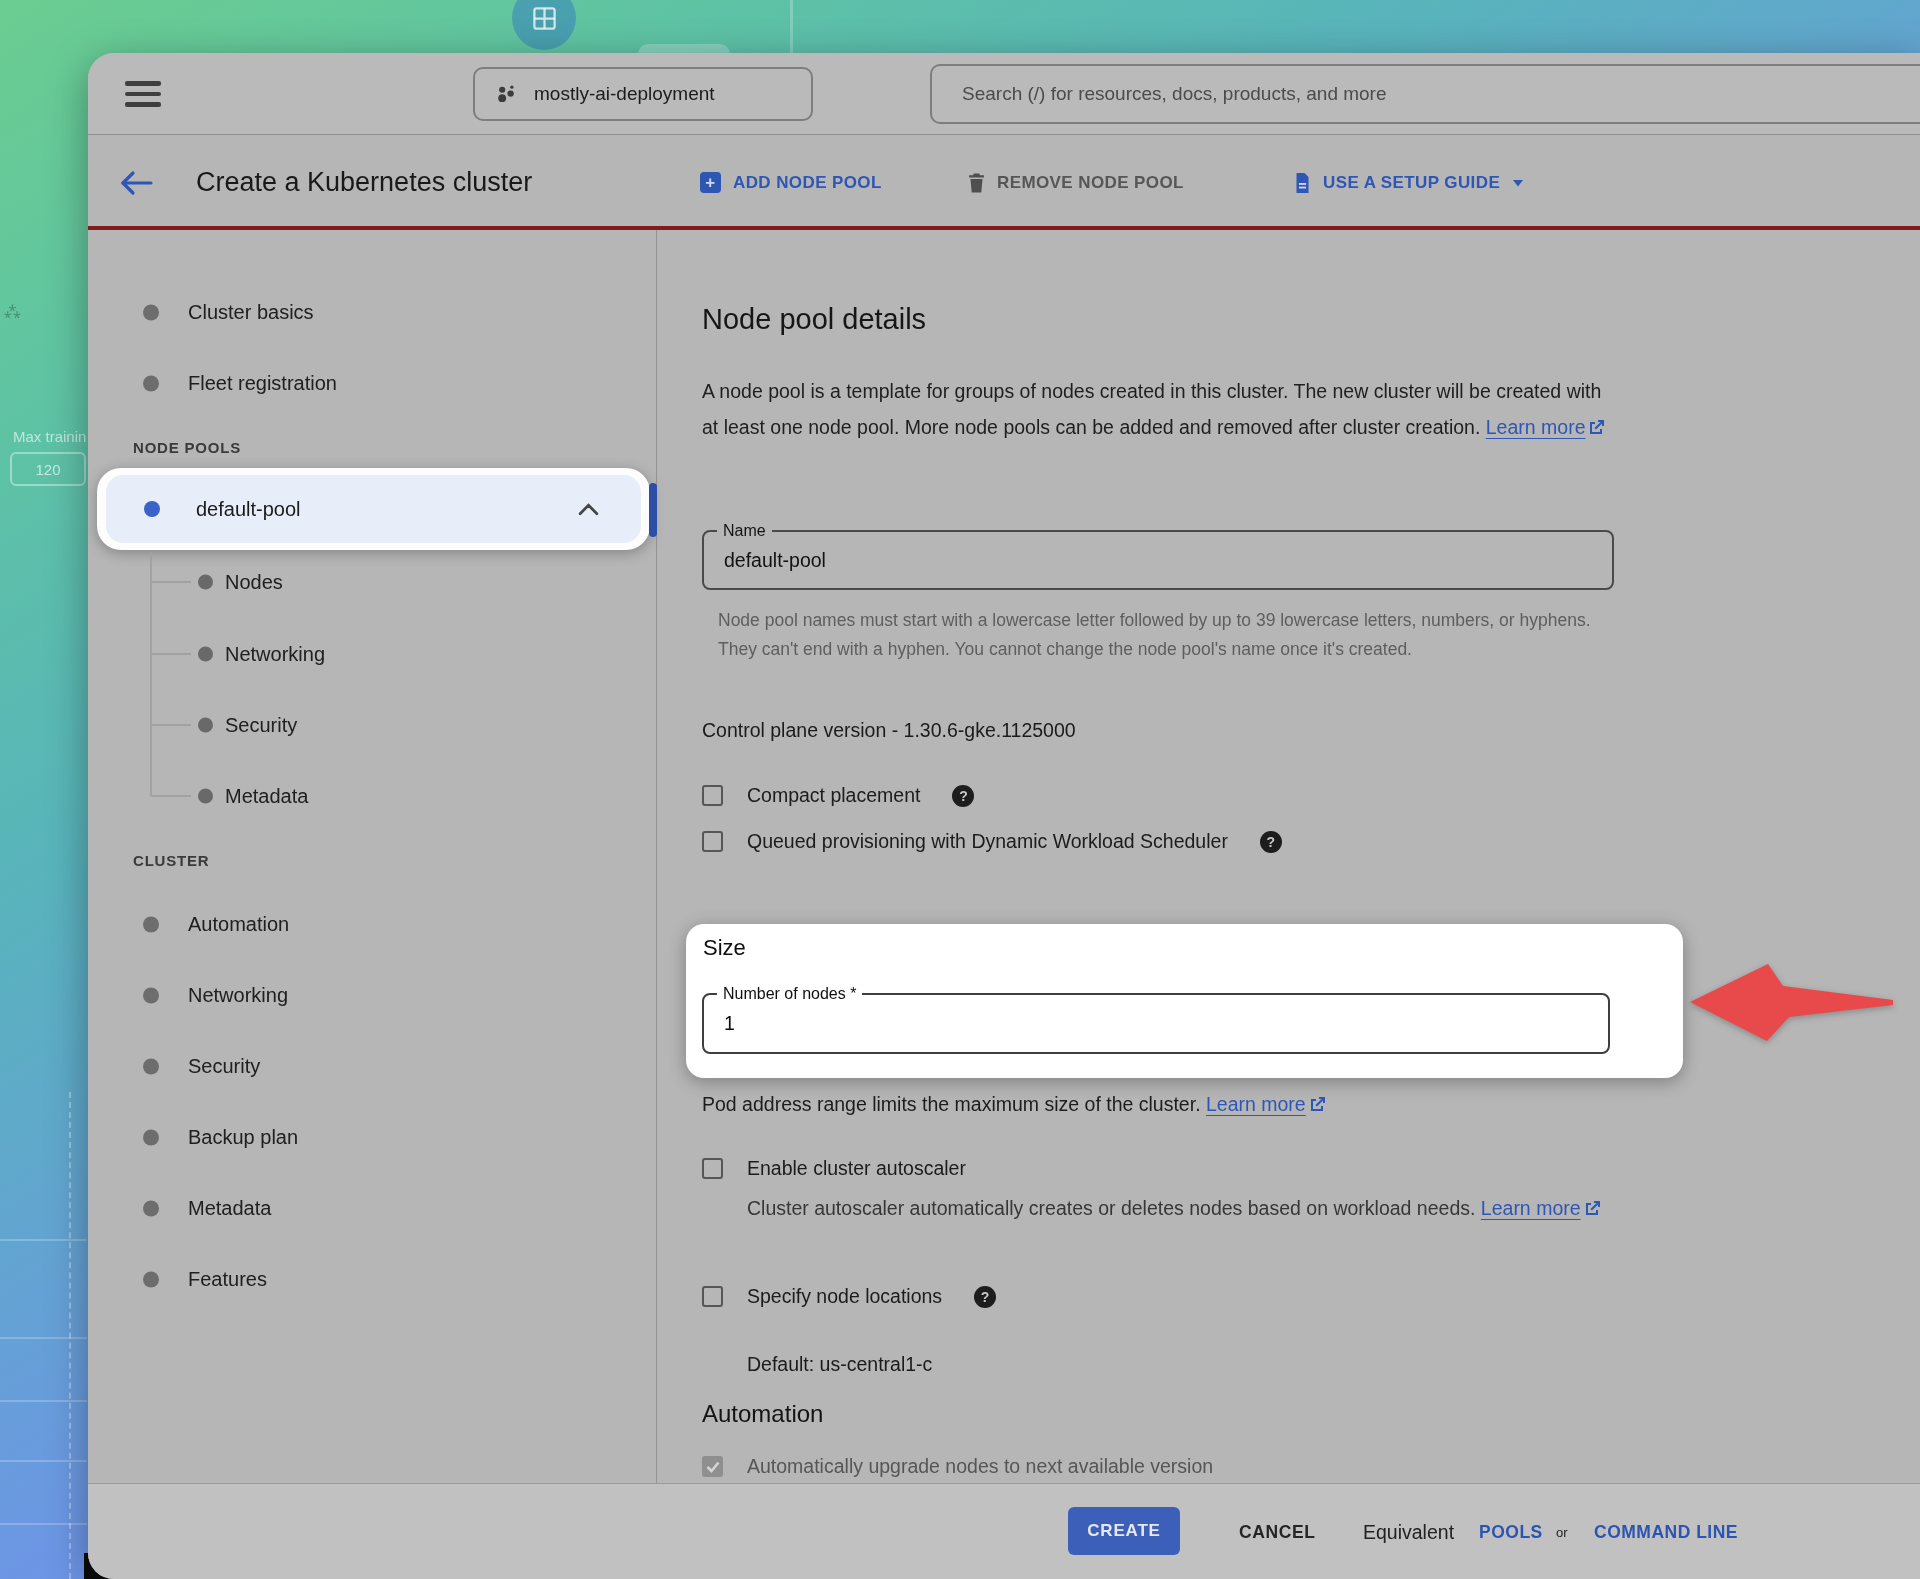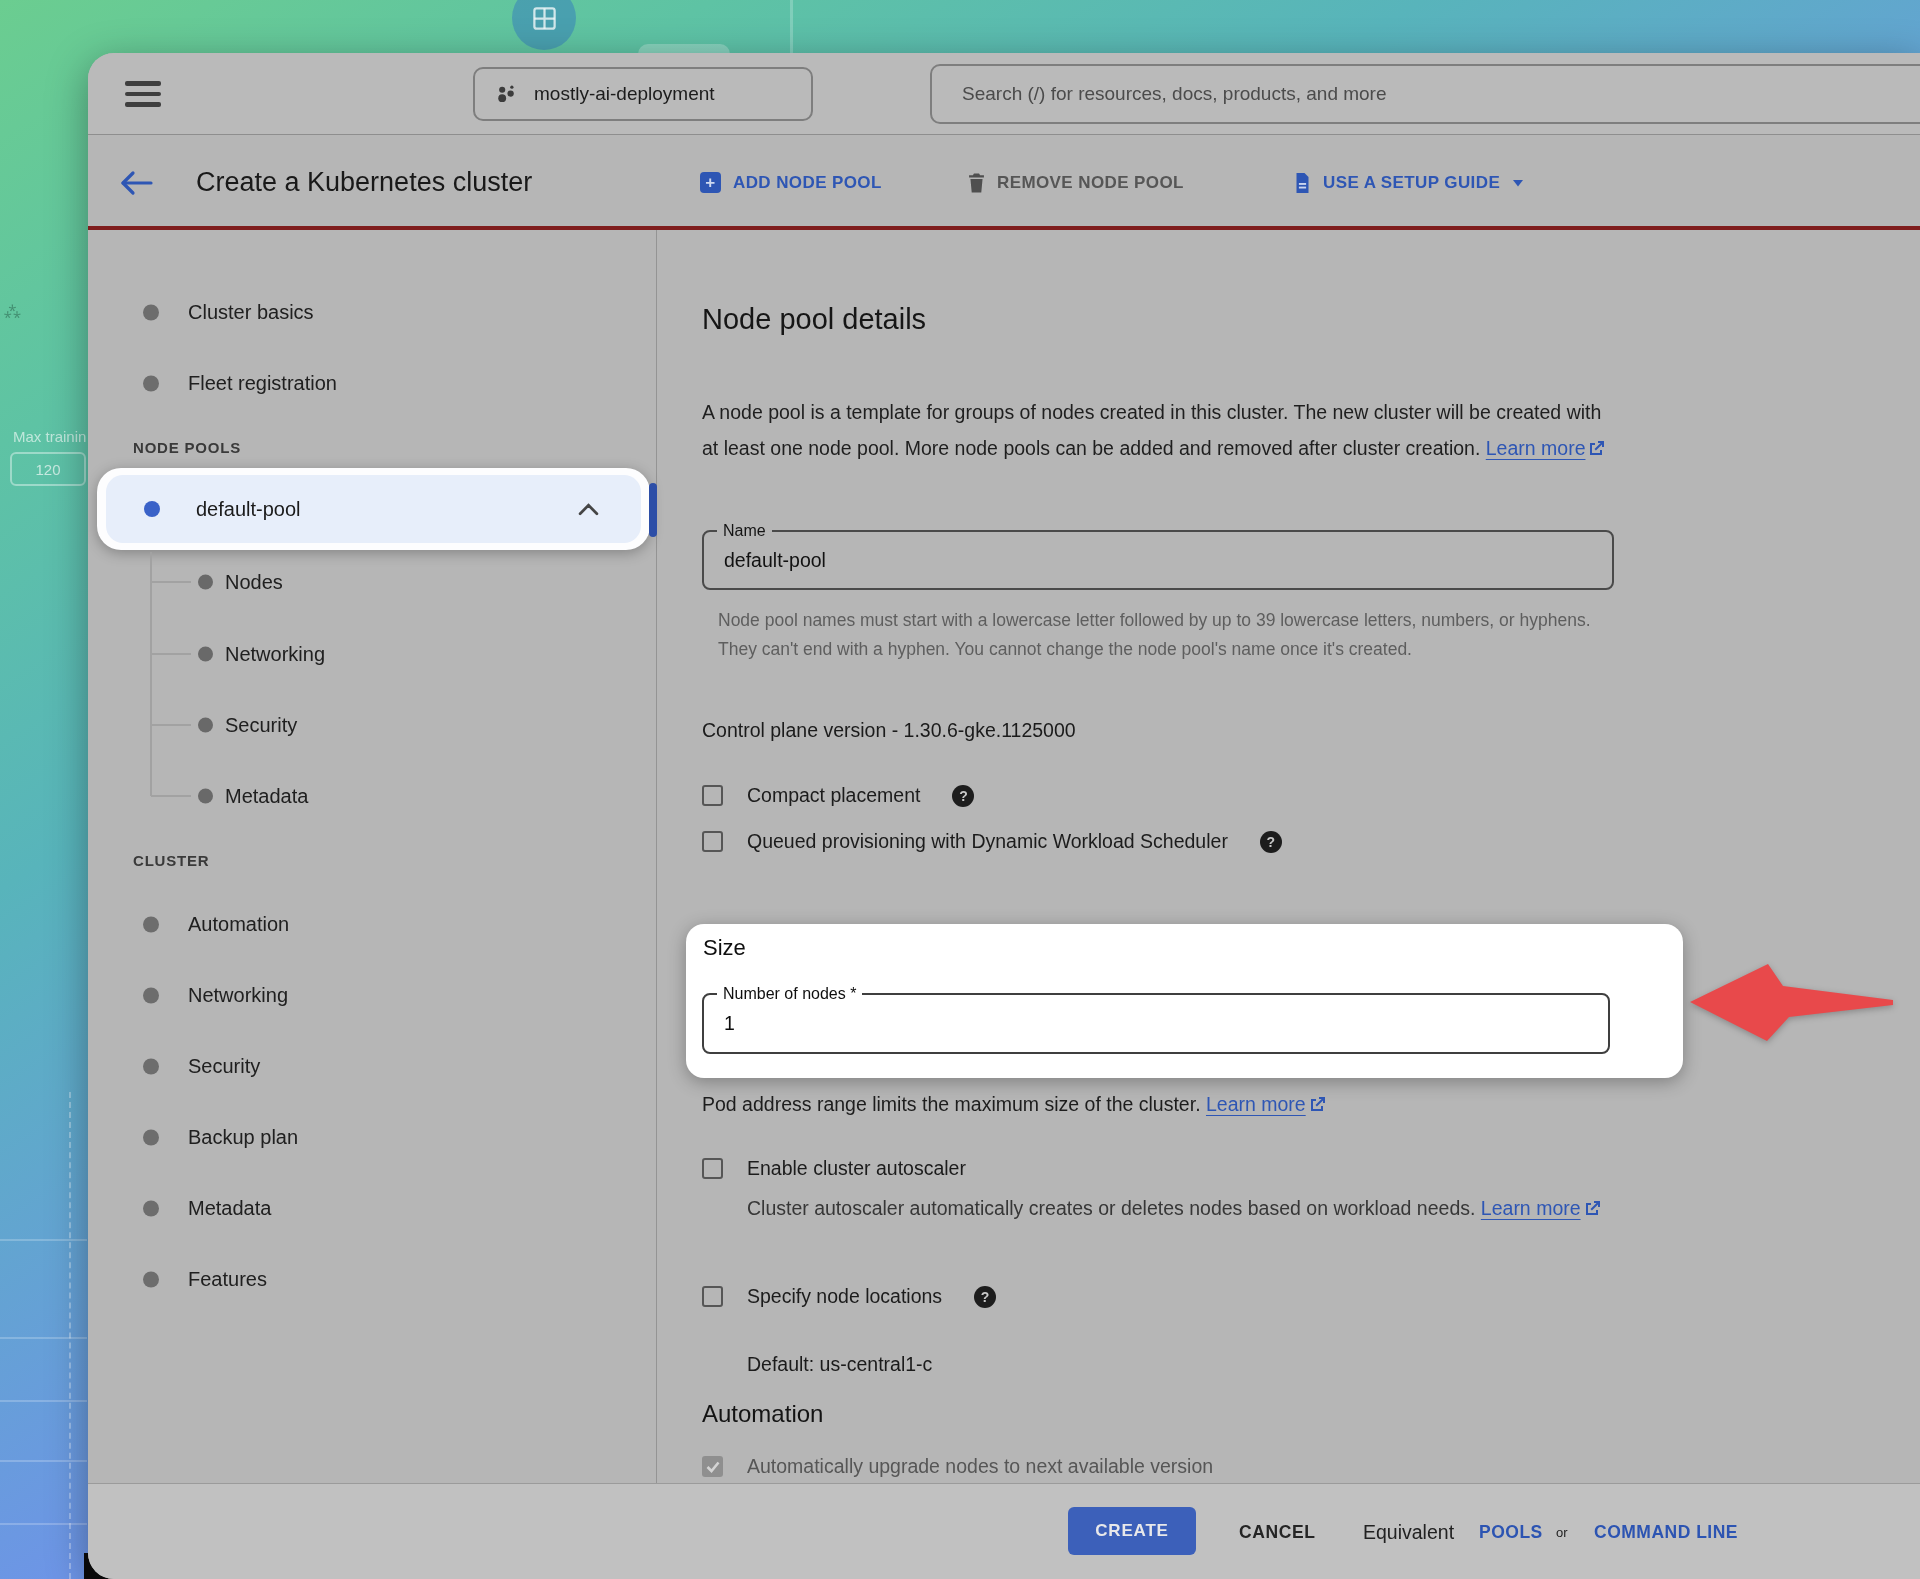--- a/index.html
+++ b/index.html
@@ -72,21 +72,21 @@
   .spot-pill { position:absolute; left:9px; top:238px; width:553px; height:82px; background:#fdfdfe; border-radius:24px;
     box-shadow:0 3px 14px rgba(0,0,0,.28); cursor:pointer; }
   .pill-inner { position:absolute; left:9px; right:9px; top:7px; bottom:7px; background:#e7eefa; border-radius:17px;
     display:flex; align-items:center; }
   .pill-inner .dot-sel { width:16px; height:16px; border-radius:50%; background:#3a62c8; margin-left:38px; flex:none; }
   .pill-inner .slabel { font-size:20px; color:#1b1b1b; margin-left:36px; }
   .pill-chev { margin-left:auto; margin-right:42px; display:flex; }
 
   
   .content-h1 { position:absolute; left:614px; top:250px; font-size:29px; font-weight:500; color:#161616; }
-  .intro { position:absolute; left:614px; top:320px; width:916px; font-size:19.5px; line-height:36px; color:#1f1f1f;margin-top:21px; }
+  .intro { position:absolute; left:614px; top:320px; width:916px; font-size:19.5px; line-height:36px; color:#1f1f1f; }
   a.lm, .lm { color:#2e56b4; text-decoration:underline; text-underline-offset:4px; cursor:pointer; white-space:nowrap; }
   .ext { display:inline-block; vertical-align:-1px; margin-left:4px; color:#2e56b4; }
 
   .mfield { position:absolute; border:2px solid #4a4a4a; border-radius:8px; background:transparent; }
   .mfield .flabel { position:absolute; top:-10px; left:13px; padding:0 6px; font-size:16px; font-weight:400; color:#141414; background:#b6b6b6; line-height:18px; }
   .mfield .fvalue { position:absolute; left:20px; top:0; height:100%; display:flex; align-items:center; font-size:19.5px; color:#121212; }
   .name-field { left:614px; top:477px; width:912px; height:60px; }
   .helper { position:absolute; left:630px; top:553px; width:880px; font-size:17.5px; line-height:29px; color:#5e5e5e; }
   .control-plane { position:absolute; left:614px; top:666px; font-size:19.5px; color:#1b1b1b; }
 
@@ -105,21 +105,21 @@
   .nodes-field .fvalue { color:#0e0e0e; }
 
   .pod-text { position:absolute; left:614px; top:1040px; font-size:19.5px; color:#1d1d1d; }
   .autoscaler-desc { position:absolute; left:659px; top:1140px; width:870px; font-size:19.5px; line-height:31px; color:#373737; }
   .default-loc { position:absolute; left:659px; top:1300px; font-size:19.5px; color:#1b1b1b; }
   .automation-h { position:absolute; left:614px; top:1347px; font-size:24px; font-weight:500; color:#141414; }
   .upgrade-label { color:#565656; }
 
   
   .footer { position:absolute; left:0; top:1430px; width:100%; height:96px; background:#c1c1c1; border-top:1px solid #9b9b9b; }
-  .create-btn { position:absolute; left:980px; top:23px; width:128px; height:48px; background:#3c60ba; border:none; border-radius:6px;
+  .create-btn { position:absolute; left:980px; top:23px; width:112px; height:48px; background:#3c60ba; border:none; border-radius:6px;
     color:#e8e8ea; font-family:inherit; font-size:17px; font-weight:600; letter-spacing:.8px; cursor:pointer; }
   .cancel-btn { position:absolute; left:1151px; top:0; height:96px; display:flex; align-items:center;
     font-size:17.5px; font-weight:700; letter-spacing:.6px; color:#252525; cursor:pointer; }
   .equiv { position:absolute; left:1275px; top:0; height:96px; display:flex; align-items:center; font-size:19.5px; color:#222; }
   .rest-link { position:absolute; left:1391px; top:0; height:96px; display:flex; align-items:center;
     font-size:17.5px; font-weight:700; letter-spacing:.5px; color:#2c54b2; cursor:pointer; }
   .or-txt { position:absolute; left:1468px; top:0; height:96px; display:flex; align-items:center; font-size:13px; color:#222; }
   .cmd-link { position:absolute; left:1506px; top:0; height:96px; display:flex; align-items:center;
     font-size:17.5px; font-weight:700; letter-spacing:.5px; color:#2c54b2; cursor:pointer; }
 

